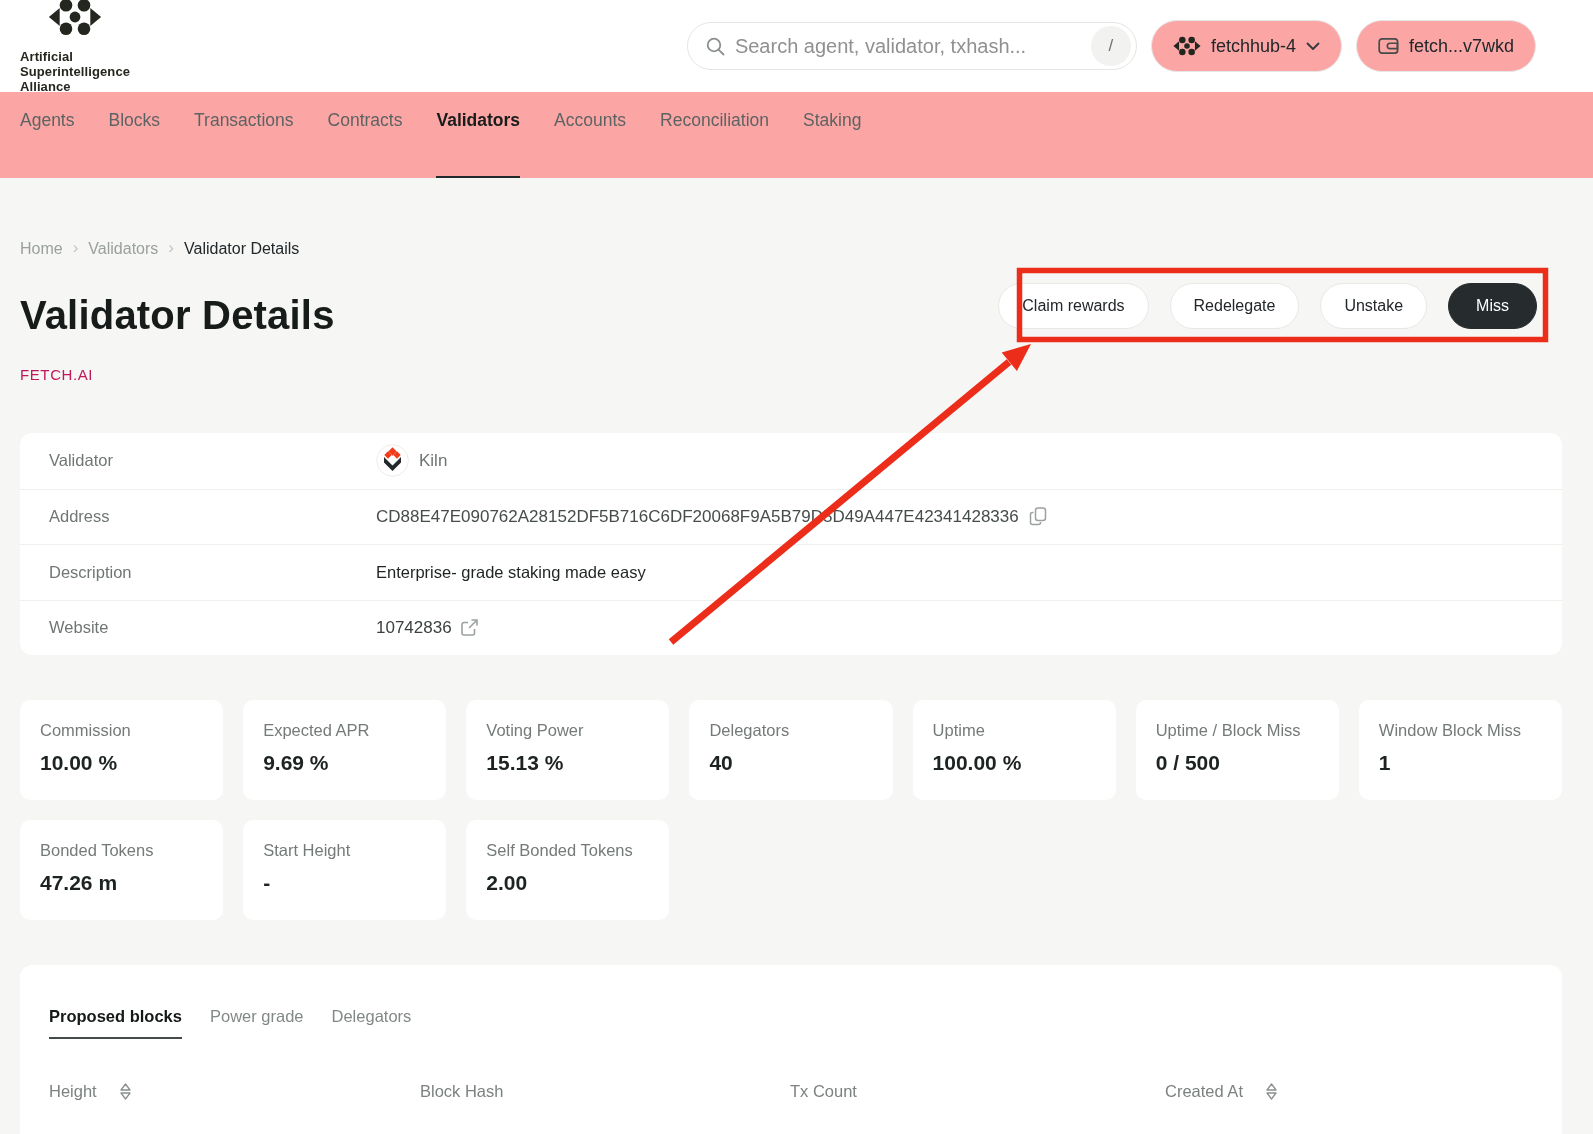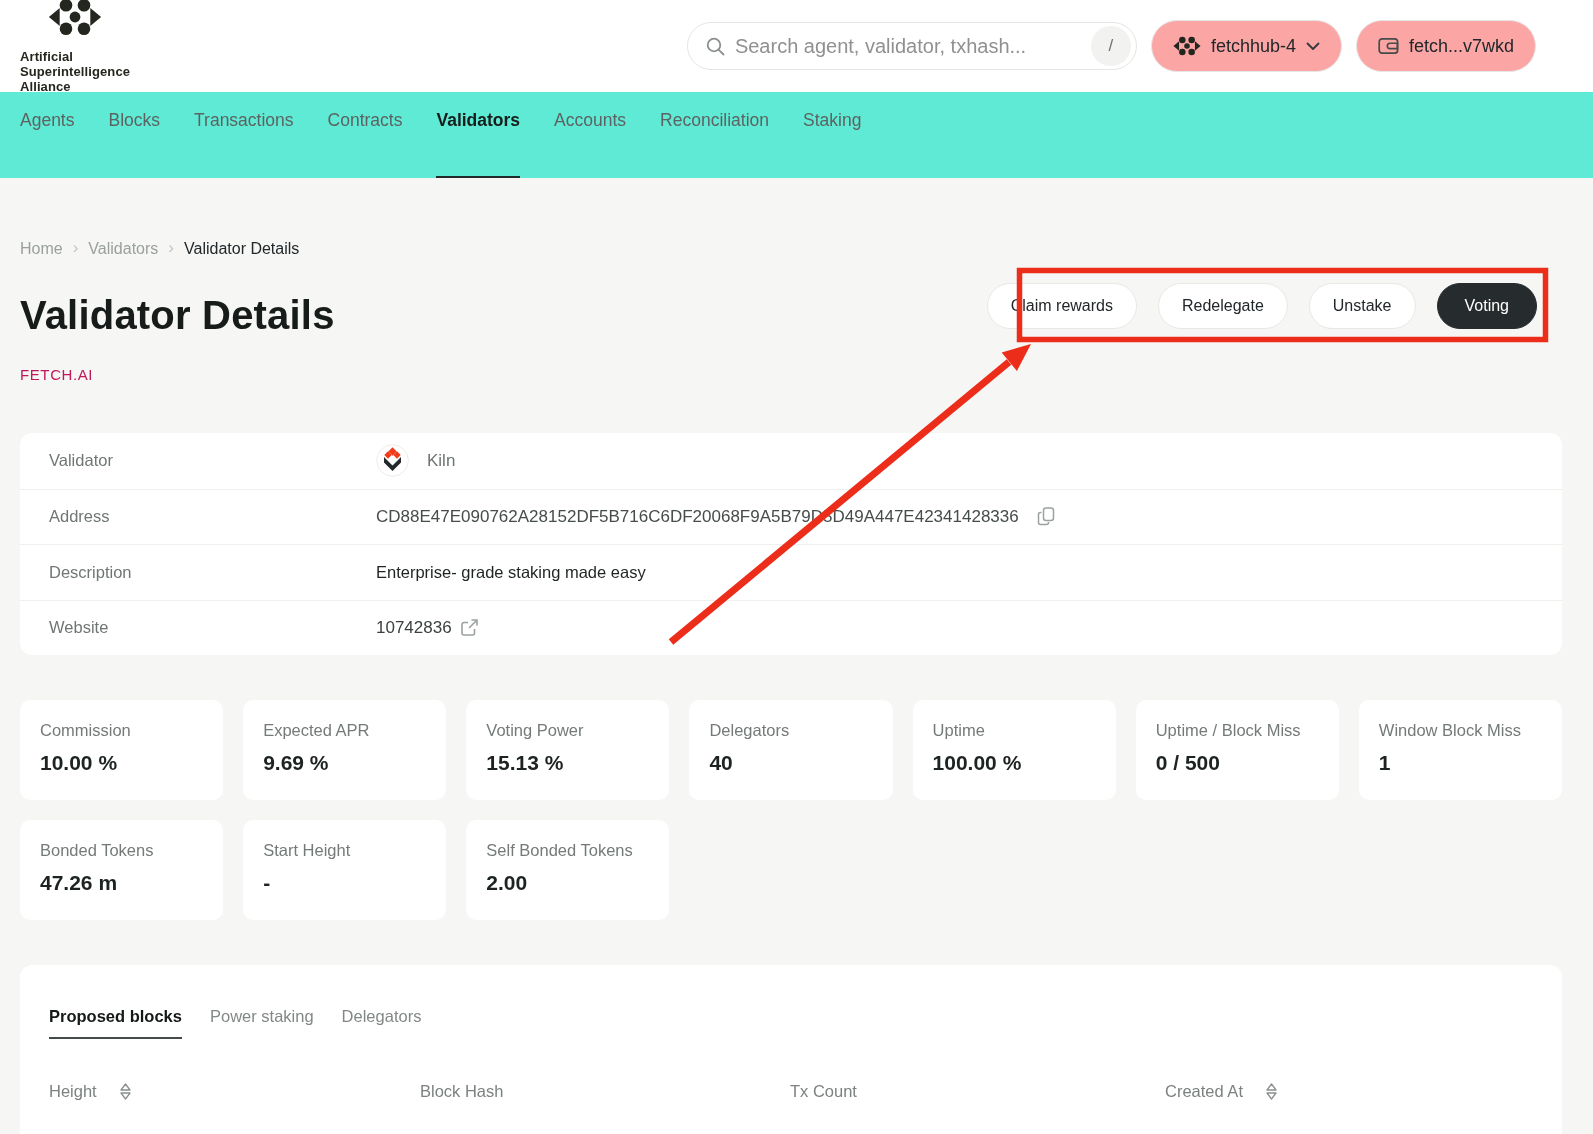--- a/index.html
+++ b/index.html
@@ -14,21 +14,21 @@
   .brand-text span { display:block; }
   .search { margin-left:auto; display:flex; align-items:center; width:450px; height:48px; border:1px solid #e6e6e4; border-radius:24px; background:#fff; padding:0 5px 0 18px; }
   .search svg { flex:0 0 auto; }
   .search input { flex:1; border:none; outline:none; font-size:20px; color:#33383a; background:transparent; margin-left:10px; font-family:inherit; }
   .search input::placeholder { color:#90918f; }
   .slash-badge { width:40px; height:40px; border-radius:50%; background:#f2f2f0; color:#6e7472; font-size:17px; display:flex; align-items:center; justify-content:center; }
   .pill { display:flex; align-items:center; gap:10px; height:52px; border:1px solid #e6e6e4; border-radius:26px; background:#fca5a5; padding:0 21px; font-size:18px; color:#22272a; font-family:inherit; cursor:pointer; margin-left:14px; }
   .pill .lbl { font-weight:500; }
 
   
-  .nav { display:flex; gap:34px; background:#5eead4; padding:18px 20px 0 20px; height:86px; }
+  .nav { display:flex; gap:34px; background:#fca5a5; padding:18px 20px 0 20px; height:86px; }
   .nav-item { font-size:17.5px; color:#5d6362; text-decoration:none; padding-bottom:16px; border-bottom:2.5px solid transparent; cursor:pointer; white-space:nowrap; }
   .nav-item.active { color:#181d1b; font-weight:600; border-bottom-color:#23282a; }
 
   
   .content { background:#f6f6f4; padding:60px 31px 0 20px; }
   .breadcrumb { display:flex; align-items:flex-end; gap:10px; font-size:16px; }
   .breadcrumb a { color:#9aa09e; text-decoration:none; cursor:pointer; }
   .breadcrumb .sep { color:#c2c6c4; font-size:17px; }
   .breadcrumb .current { color:#22272a; font-weight:500; }
 
@@ -39,21 +39,21 @@
   .actions { display:flex; gap:21px; margin-top:-10px; margin-right:25px; }
   .btn { height:46px; border-radius:23px; border:1px solid #e8e8e6; background:#fff; color:#22272a; font-size:16px; padding:0 23px; font-family:inherit; cursor:pointer; white-space:nowrap; }
   .btn.dark { background:#262b2d; border-color:#262b2d; color:#fff; padding:0 27px; }
 
   
   .panel { background:#fff; border-radius:12px; }
   .info { margin-top:50px; }
   .info .row { display:grid; grid-template-columns:327px 1fr; align-items:center; height:55.5px; padding-left:29px; }
   .info .row + .row { border-top:1px solid #efefed; }
   .row-label { font-size:16.5px; color:#6f7674; }
-  .row-value { display:flex; align-items:center; gap:18px; font-size:17px; color:#454c4a; }
+  .row-value { display:flex; align-items:center; gap:10px; font-size:17px; color:#454c4a; }
   .v-name { color:#6f7573; }
   .desc-value { color:#1e2422; font-weight:500; font-size:16.5px; }
   .site-link { color:#3a403e; text-decoration:none; display:flex; align-items:center; gap:8px; cursor:pointer; }
   .copy-btn, .ext-icon { display:flex; align-items:center; cursor:pointer; background:none; border:none; padding:0; }
 
   
   .cards { margin-top:45px; display:grid; grid-template-columns:repeat(7,1fr); gap:20px; }
   .card { background:#fff; border-radius:10px; padding:21px 20px; height:100px; }
   .card-label { font-size:16.5px; color:#747a78; }
   .card-value { margin-top:11px; font-size:21px; font-weight:700; color:#1d2321; }
@@ -150,21 +150,21 @@
       <span class="sep">›</span>
       <span class="current">Validator Details</span>
     </div>
 
     <div class="title-row">
       <h1 class="page-title">Validator Details</h1>
       <div class="actions">
         <button class="btn">Claim rewards</button>
         <button class="btn">Redelegate</button>
         <button class="btn">Unstake</button>
-        <button class="btn dark">Voting</button>
+        <button class="btn dark">Miss</button>
       </div>
     </div>
 
     <div class="subtitle">FETCH.AI</div>
 
     <section class="panel info">
       <div class="row">
         <div class="row-label">Validator</div>
         <div class="row-value">
           <svg width="33" height="33" viewBox="0 0 33 33">
@@ -251,21 +251,21 @@
       </div>
       <div class="card">
         <div class="card-label">Self Bonded Tokens</div>
         <div class="card-value">2.00</div>
       </div>
     </section>
 
     <section class="panel bottom">
       <div class="tabs">
         <span class="tab active">Proposed blocks</span>
-        <span class="tab">Power staking</span>
+        <span class="tab">Power grade</span>
         <span class="tab">Delegators</span>
       </div>
       <div class="thead">
         <div class="th">
           <span>Height</span>
           <svg width="11" height="17" viewBox="0 0 11 17">
             <polygon points="5.5,1 10,7 1,7" fill="none" stroke="#8a908e" stroke-width="1.3" stroke-linejoin="round"></polygon>
             <polygon points="5.5,16 10,10 1,10" fill="none" stroke="#8a908e" stroke-width="1.3" stroke-linejoin="round"></polygon>
           </svg>
         </div>

